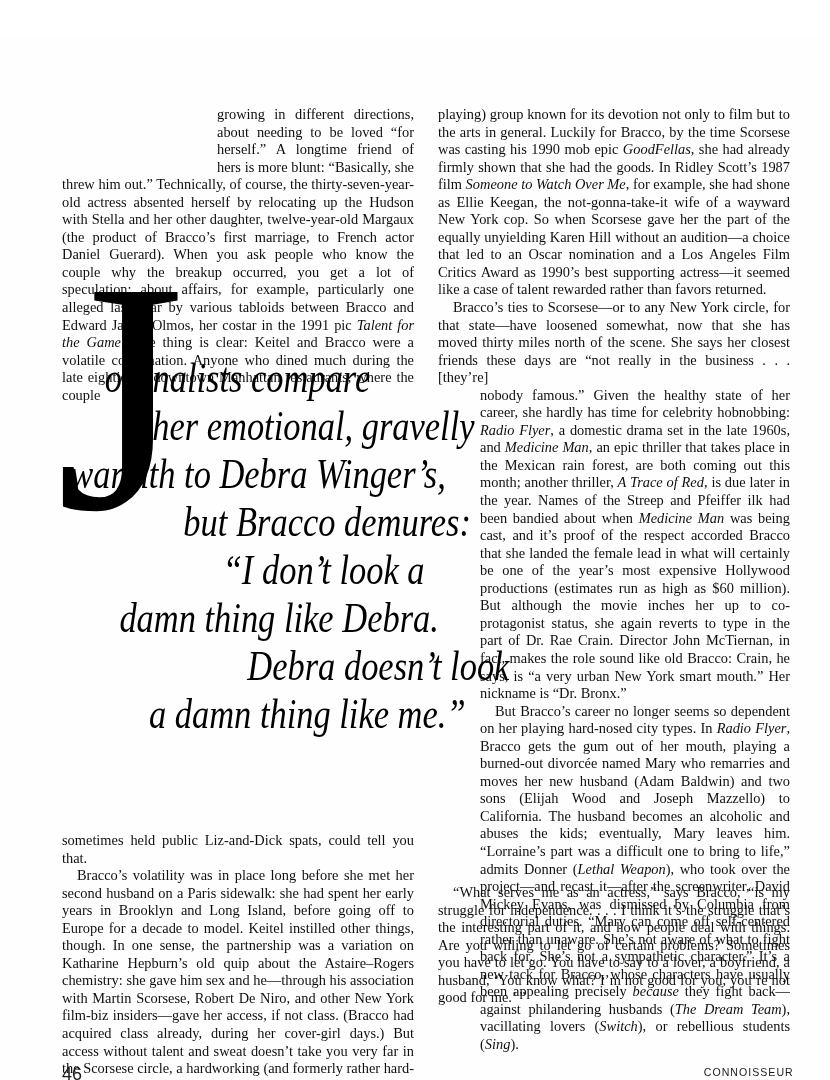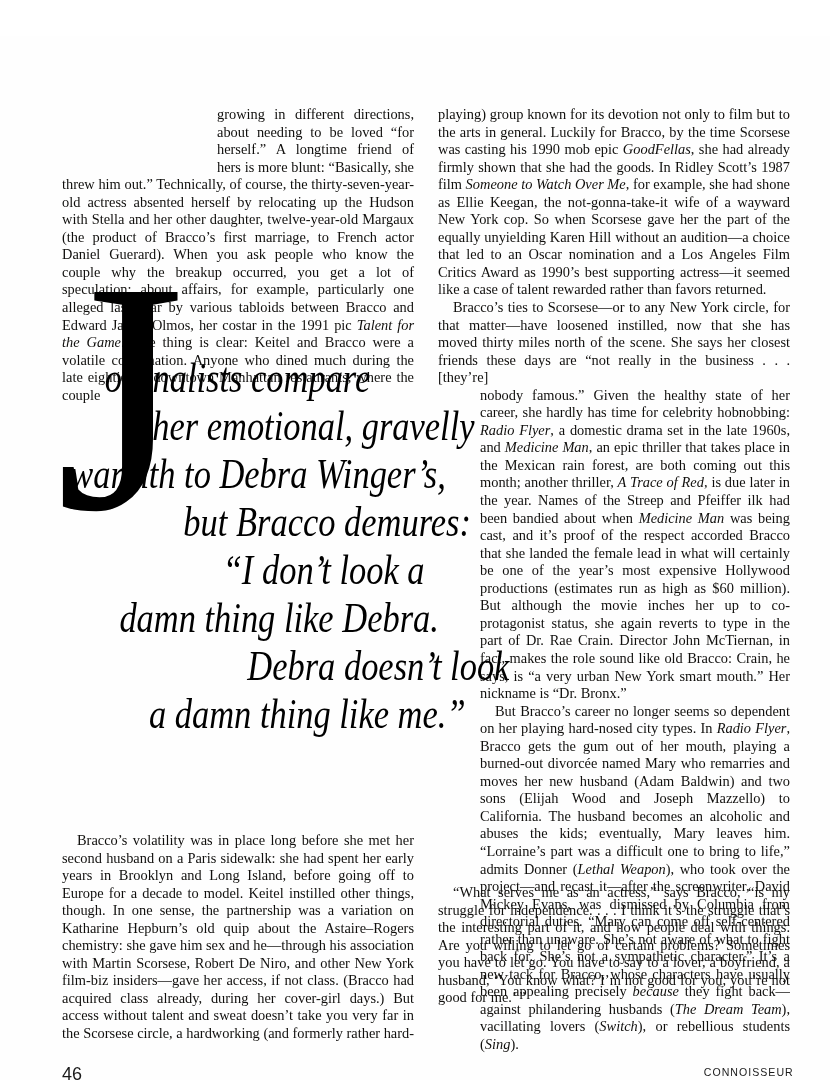--- a/index.html
+++ b/index.html
@@ -146,29 +146,30 @@
     <span class="ln l2">her emotional, gravelly</span>
     <span class="ln l3">warmth to Debra Winger’s,</span>
     <span class="ln l4">but Bracco demures:</span>
     <span class="ln l5">“I don’t look a</span>
     <span class="ln l6">damn thing like Debra.</span>
     <span class="ln l7">Debra doesn’t look</span>
     <span class="ln l8">a damn thing like me.”</span>
   </div>
 
   <div class="col col-left" style="top:796px;">
+    <p>sometimes held public Liz-and-Dick spats, could tell you that.</p>
     <p class="ind">Bracco’s volatility was in place long before she met her second husband on a Paris sidewalk: she had spent her early years in Brooklyn and Long Island, before going off to Europe for a decade to model. Keitel instilled other things, though. In one sense, the partnership was a variation on Katharine Hepburn’s old quip about the Astaire–Rogers chemistry: she gave him sex and he—through his association with Martin Scorsese, Robert De Niro, and other New York film-biz insiders—gave her access, if not class. (Bracco had acquired class already, during her cover-girl days.) But access without talent and sweat doesn’t take you very far in the Scorsese circle, a hardworking (and formerly rather hard-</p>
   </div>
 
   <div class="col col-right">
 
     <div class="rc-top">
       <p><span>playing) group known for its devotion not only to film but to the arts in general. Luckily for Bracco, by the time Scorsese was casting his 1990 mob epic </span><i>GoodFellas</i><span>, she had already firmly shown that she had the goods. In Ridley Scott’s 1987 film </span><i>Someone to Watch Over Me</i><span>, for example, she had shone as Ellie Keegan, the not-gonna-take-it wife of a wayward New York cop. So when Scorsese gave her the part of the equally unyielding Karen Hill without an audition—a choice that led to an Oscar nomination and a Los Angeles Film Critics Award as 1990’s best supporting actress—it seemed like a case of talent rewarded rather than favors returned.</span></p>
 
-      <p class="ind">Bracco’s ties to Scorsese—or to any New York circle, for that matter—have loosened instilled, now that she has moved thirty miles north of the scene. She says her closest friends these days are “not really in the business . . . [they’re]</p>
+      <p class="ind">Bracco’s ties to Scorsese—or to any New York circle, for that state—have loosened somewhat, now that she has moved thirty miles north of the scene. She says her closest friends these days are “not really in the business . . . [they’re]</p>
     </div>
 
     <div class="rc-indent">
       <p><span>nobody famous.” Given the healthy state of her career, she hardly has time for celebrity hobnobbing: </span><i>Radio Flyer</i><span>, a domestic drama set in the late 1960s, and </span><i>Medicine Man</i><span>, an epic thriller that takes place in the Mexican rain forest, are both coming out this month; another thriller, </span><i>A Trace of Red</i><span>, is due later in the year. Names of the Streep and Pfeiffer ilk had been bandied about when </span><i>Medicine Man</i><span> was being cast, and it’s proof of the respect accorded Bracco that she landed the female lead in what will certainly be one of the year’s most expensive Hollywood productions (estimates run as high as $60 million). But although the movie inches her up to co-protagonist status, she again reverts to type in the part of Dr. Rae Crain. Director John McTiernan, in fact, makes the role sound like old Bracco: Crain, he says, is “a very urban New York smart mouth.” Her nickname is “Dr. Bronx.”</span></p>
 
       <p class="ind"><span>But Bracco’s career no longer seems so dependent on her playing hard-nosed city types. In </span><i>Radio Flyer</i><span>, Bracco gets the gum out of her mouth, playing a burned-out divorcée named Mary who remarries and moves her new husband (Adam Baldwin) and two sons (Elijah Wood and Joseph Mazzello) to California. The husband becomes an alcoholic and abuses the kids; eventually, Mary leaves him. “Lorraine’s part was a difficult one to bring to life,” admits Donner (</span><i>Lethal Weapon</i><span>), who took over the project—and recast it—after the screenwriter, David Mickey Evans, was dismissed by Columbia from directorial duties. “Mary can come off self-centered rather than unaware. She’s not aware of what to fight back for. She’s not a sympathetic character.” It’s a new tack for Bracco, whose characters have usually been appealing precisely </span><i>because</i><span> they fight back—against philandering husbands (</span><i>The Dream Team</i><span>), vacillating lovers (</span><i>Switch</i><span>), or rebellious students (</span><i>Sing</i><span>).</span></p>
     </div>
   </div>
 
   <div class="col col-right" style="top:848px;">

